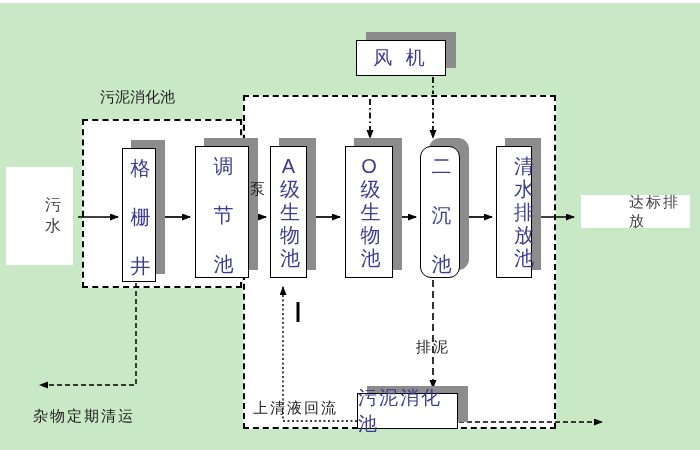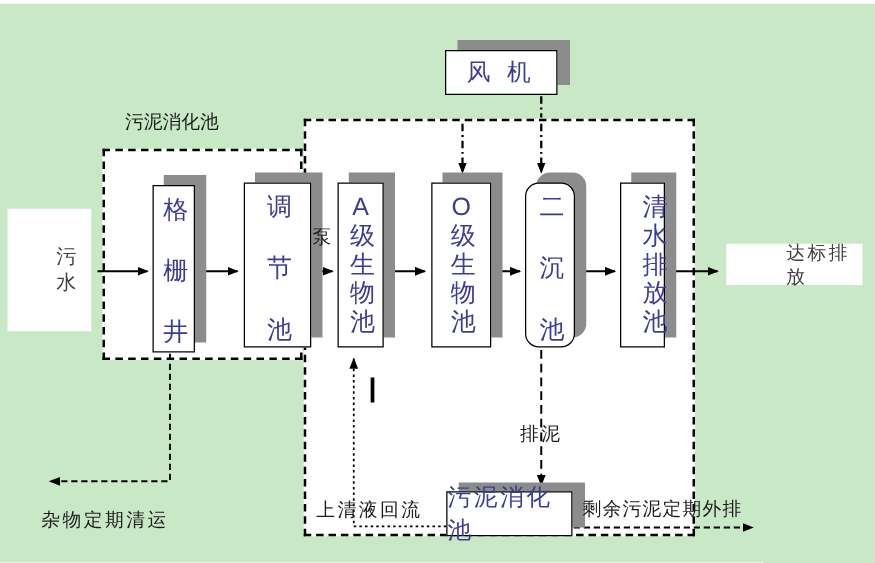--- a/index.html
+++ b/index.html
@@ -141,15 +141,14 @@
 
   <div class="plain-box" id="discharge-box">
     <span>达标排放</span>
   </div>
 
   <div class="flabel" id="lbl-pretreat">污泥消化池</div>
   <div class="flabel" id="lbl-pump">泵</div>
   <div class="flabel" id="lbl-debris">杂物定期清运</div>
   <div class="flabel" id="lbl-supernatant">上清液回流</div>
   <div class="flabel" id="lbl-sludge">排泥</div>
-  <div class="flabel" id="lbl-excess">剩余污泥定期外排</div>
 
 </div>
 
 </body></html>

